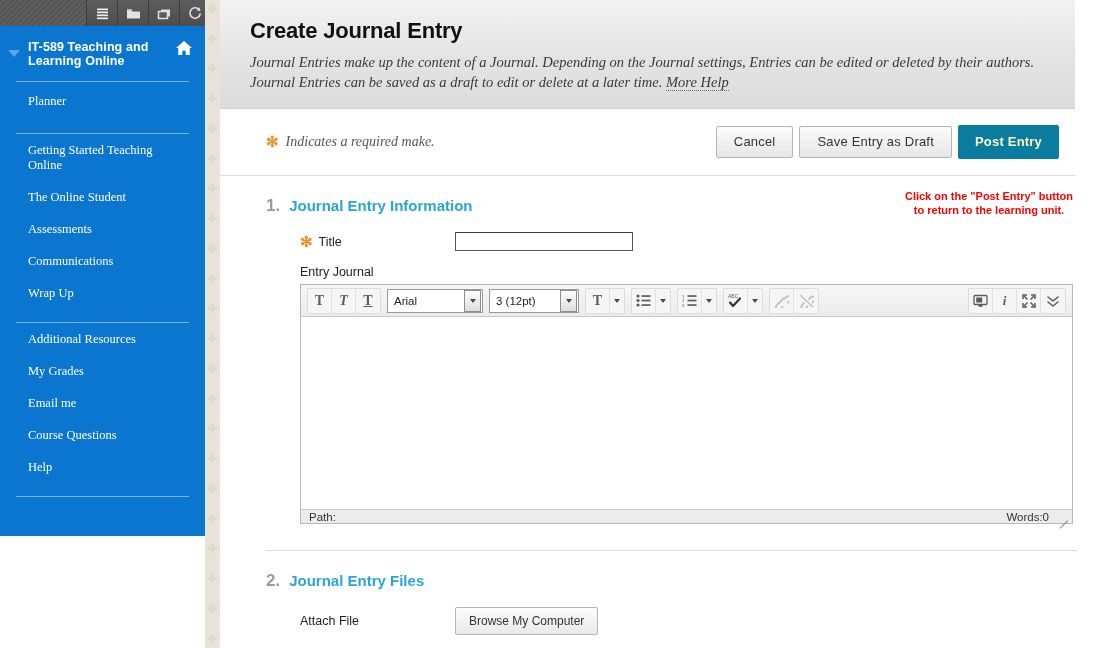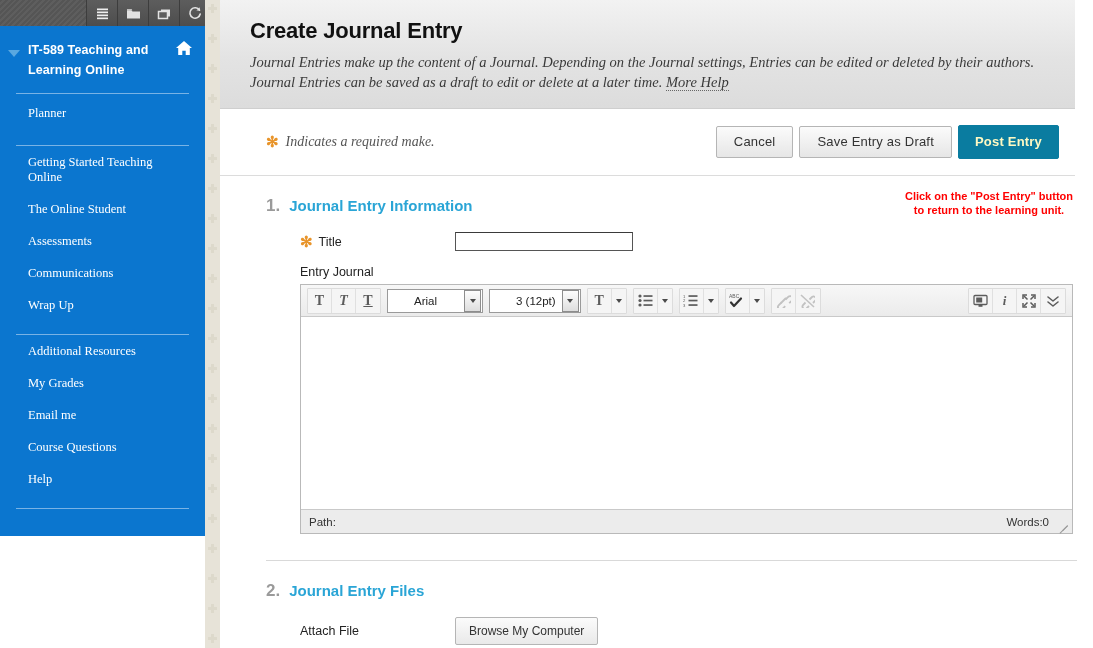--- a/index.html
+++ b/index.html
@@ -43,21 +43,21 @@
   }
   .course-head {
     display: flex; align-items: flex-start;
     padding: 14px 10px 0 8px;
     position: relative;
   }
   .caret {
     width: 14px; margin-top: 4px; flex: 0 0 14px;
   }
   .course-title {
-    font-size: 12.5px; font-weight: bold; line-height: 20px;
+    font-size: 12.5px; font-weight: bold; line-height: 14px;
     padding-left: 6px; padding-right: 28px;
     letter-spacing: 0.1px;
   }
   .home-icon {
     position: absolute; right: 12px; top: 14px;
     cursor: pointer;
   }
   .sb-divider {
     height: 1px; background: rgba(255,255,255,0.45);
     margin: 13px 16px 0 16px;
@@ -234,34 +234,34 @@
   }
   .select-box {
     display: flex; align-items: center;
     height: 24px; background: #ffffff;
     border: 1px solid #9a9a9a;
     margin: 0 3px;
     min-width: 96px;
     font-size: 11.5px; color: #222;
     cursor: pointer;
   }
-  .select-box .sval { padding: 0 6px; flex: 1; white-space: nowrap; margin-left: 20px; }
+  .select-box .sval { padding: 0 6px; flex: 1; white-space: nowrap; }
   .select-btn {
     width: 17px; height: 22px; margin: 0 1px 0 0;
     background: linear-gradient(180deg,#fdfdfd 0%,#dedede 100%);
     border: 1px solid #8d8d8d;
     display: flex; align-items: center; justify-content: center;
   }
   .right-group { margin-left: auto; display: flex; align-items: center; }
 
   .editor-body {
     height: 192px; background: #ffffff;
   }
   .editor-status {
-    height: 24px;
+    height: 14px;
     background: #ececec;
     border-top: 1px solid #c9c9c9;
     display: flex; align-items: center;
     padding: 0 4px 0 8px;
     font-size: 11.5px; color: #333;
   }
   .words { margin-left: auto; padding-right: 6px; }
   .grip {
     width: 13px; height: 13px; position: relative; cursor: nwse-resize;
   }

